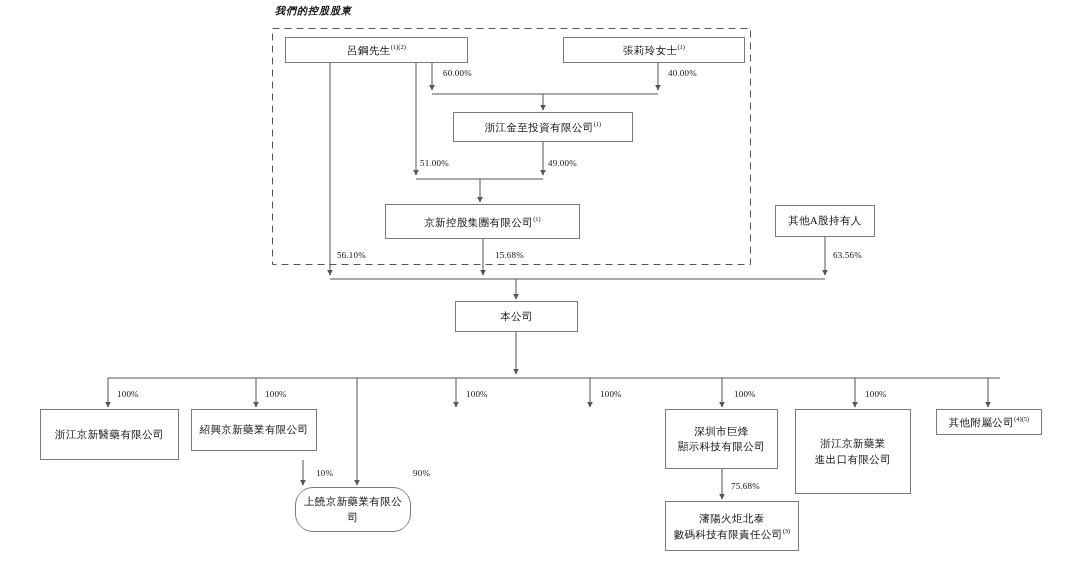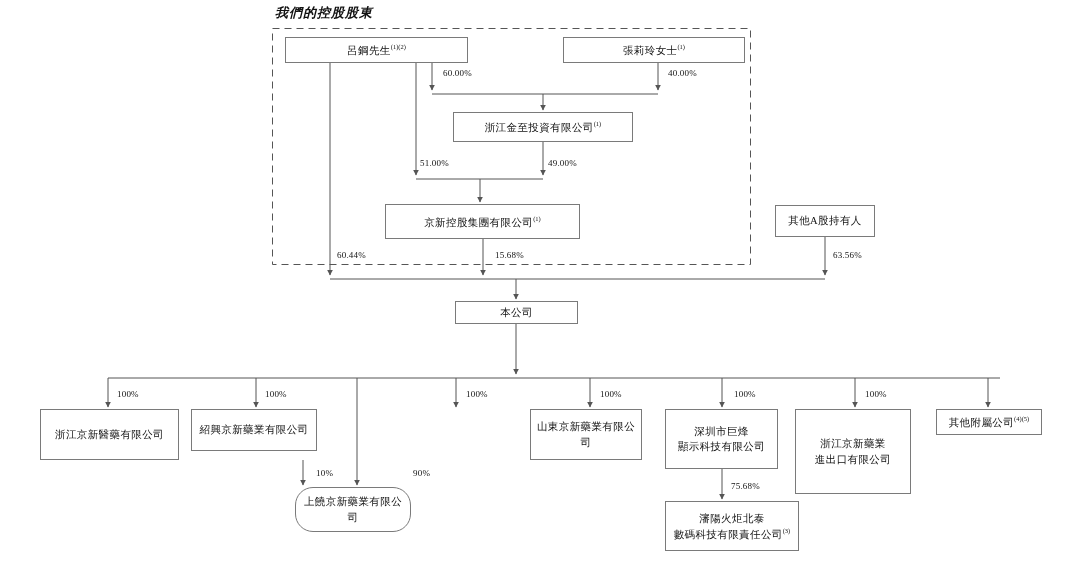--- a/index.html
+++ b/index.html
@@ -28,21 +28,21 @@
   .edgelabel{
     position:absolute;
     font-size:9px;
     font-family:"Liberation Serif","DejaVu Serif",serif;
     color:#111;
     white-space:nowrap;
     letter-spacing:.2px;
   }
   .grouptitle{
     position:absolute;
-    font-size:13px;
+    font-size:10px;
     font-style:italic;
     font-weight:700;
     letter-spacing:1px;
     color:#111;
     white-space:nowrap;
   }
 </style>
 </head>
 <body>
 
@@ -115,36 +115,33 @@
   </div>
 
   <div class="nodebox" style="left:385px;top:204px;width:195px;height:35px;">
     <span class="lbl"><span>京新控股集團有限公司</span><sup>(1)</sup></span>
   </div>
 
   <div class="nodebox" style="left:775px;top:205px;width:100px;height:32px;">
     <span class="lbl"><span>其他A股持有人</span></span>
   </div>
 
-  <div class="nodebox" style="left:455px;top:301px;width:123px;height:23px;">
+  <div class="nodebox" style="left:455px;top:301px;width:123px;height:31px;">
     <span class="lbl"><span>本公司</span></span>
   </div>
 
   <div class="nodebox" style="left:40px;top:409px;width:139px;height:51px;">
     <span class="lbl"><span>浙江京新醫藥有限公司</span></span>
   </div>
 
   <div class="nodebox" style="left:191px;top:409px;width:126px;height:42px;">
     <span class="lbl"><span>紹興京新藥業有限公司</span></span>
   </div>
 
 
-  <div class="nodebox" style="left:530px;top:409px;width:112px;height:51px;">
-    <span class="lbl"><span>山東京新藥業有限公司</span></span>
-  </div>
 
   <div class="nodebox multiline" style="left:665px;top:409px;width:113px;height:60px;">
     <span class="lbl" style="white-space:pre-line;">深圳市巨烽
 顯示科技有限公司</span>
   </div>
 
   <div class="nodebox multiline" style="left:795px;top:409px;width:116px;height:85px;">
     <span class="lbl" style="white-space:pre-line;">浙江京新藥業
 進出口有限公司</span>
   </div>
@@ -159,21 +156,21 @@
 
   <div class="nodebox multiline" style="left:665px;top:501px;width:134px;height:50px;">
     <span class="lbl" style="white-space:pre-line;"><span>瀋陽火炬北泰
 數碼科技有限責任公司</span><sup>(3)</sup></span>
   </div>
 
   <div class="edgelabel" style="left:443px;top:68px;">60.00%</div>
   <div class="edgelabel" style="left:668px;top:68px;">40.00%</div>
   <div class="edgelabel" style="left:420px;top:158px;">51.00%</div>
   <div class="edgelabel" style="left:548px;top:158px;">49.00%</div>
-  <div class="edgelabel" style="left:337px;top:250px;">60.44%</div>
+  <div class="edgelabel" style="left:337px;top:250px;">56.10%</div>
   <div class="edgelabel" style="left:495px;top:250px;">15.68%</div>
   <div class="edgelabel" style="left:833px;top:250px;">63.56%</div>
   <div class="edgelabel" style="left:117px;top:389px;">100%</div>
   <div class="edgelabel" style="left:265px;top:389px;">100%</div>
   <div class="edgelabel" style="left:466px;top:389px;">100%</div>
   <div class="edgelabel" style="left:600px;top:389px;">100%</div>
   <div class="edgelabel" style="left:734px;top:389px;">100%</div>
   <div class="edgelabel" style="left:865px;top:389px;">100%</div>
   <div class="edgelabel" style="left:316px;top:468px;">10%</div>
   <div class="edgelabel" style="left:366px;top:468px;margin-left:47px;">90%</div>

